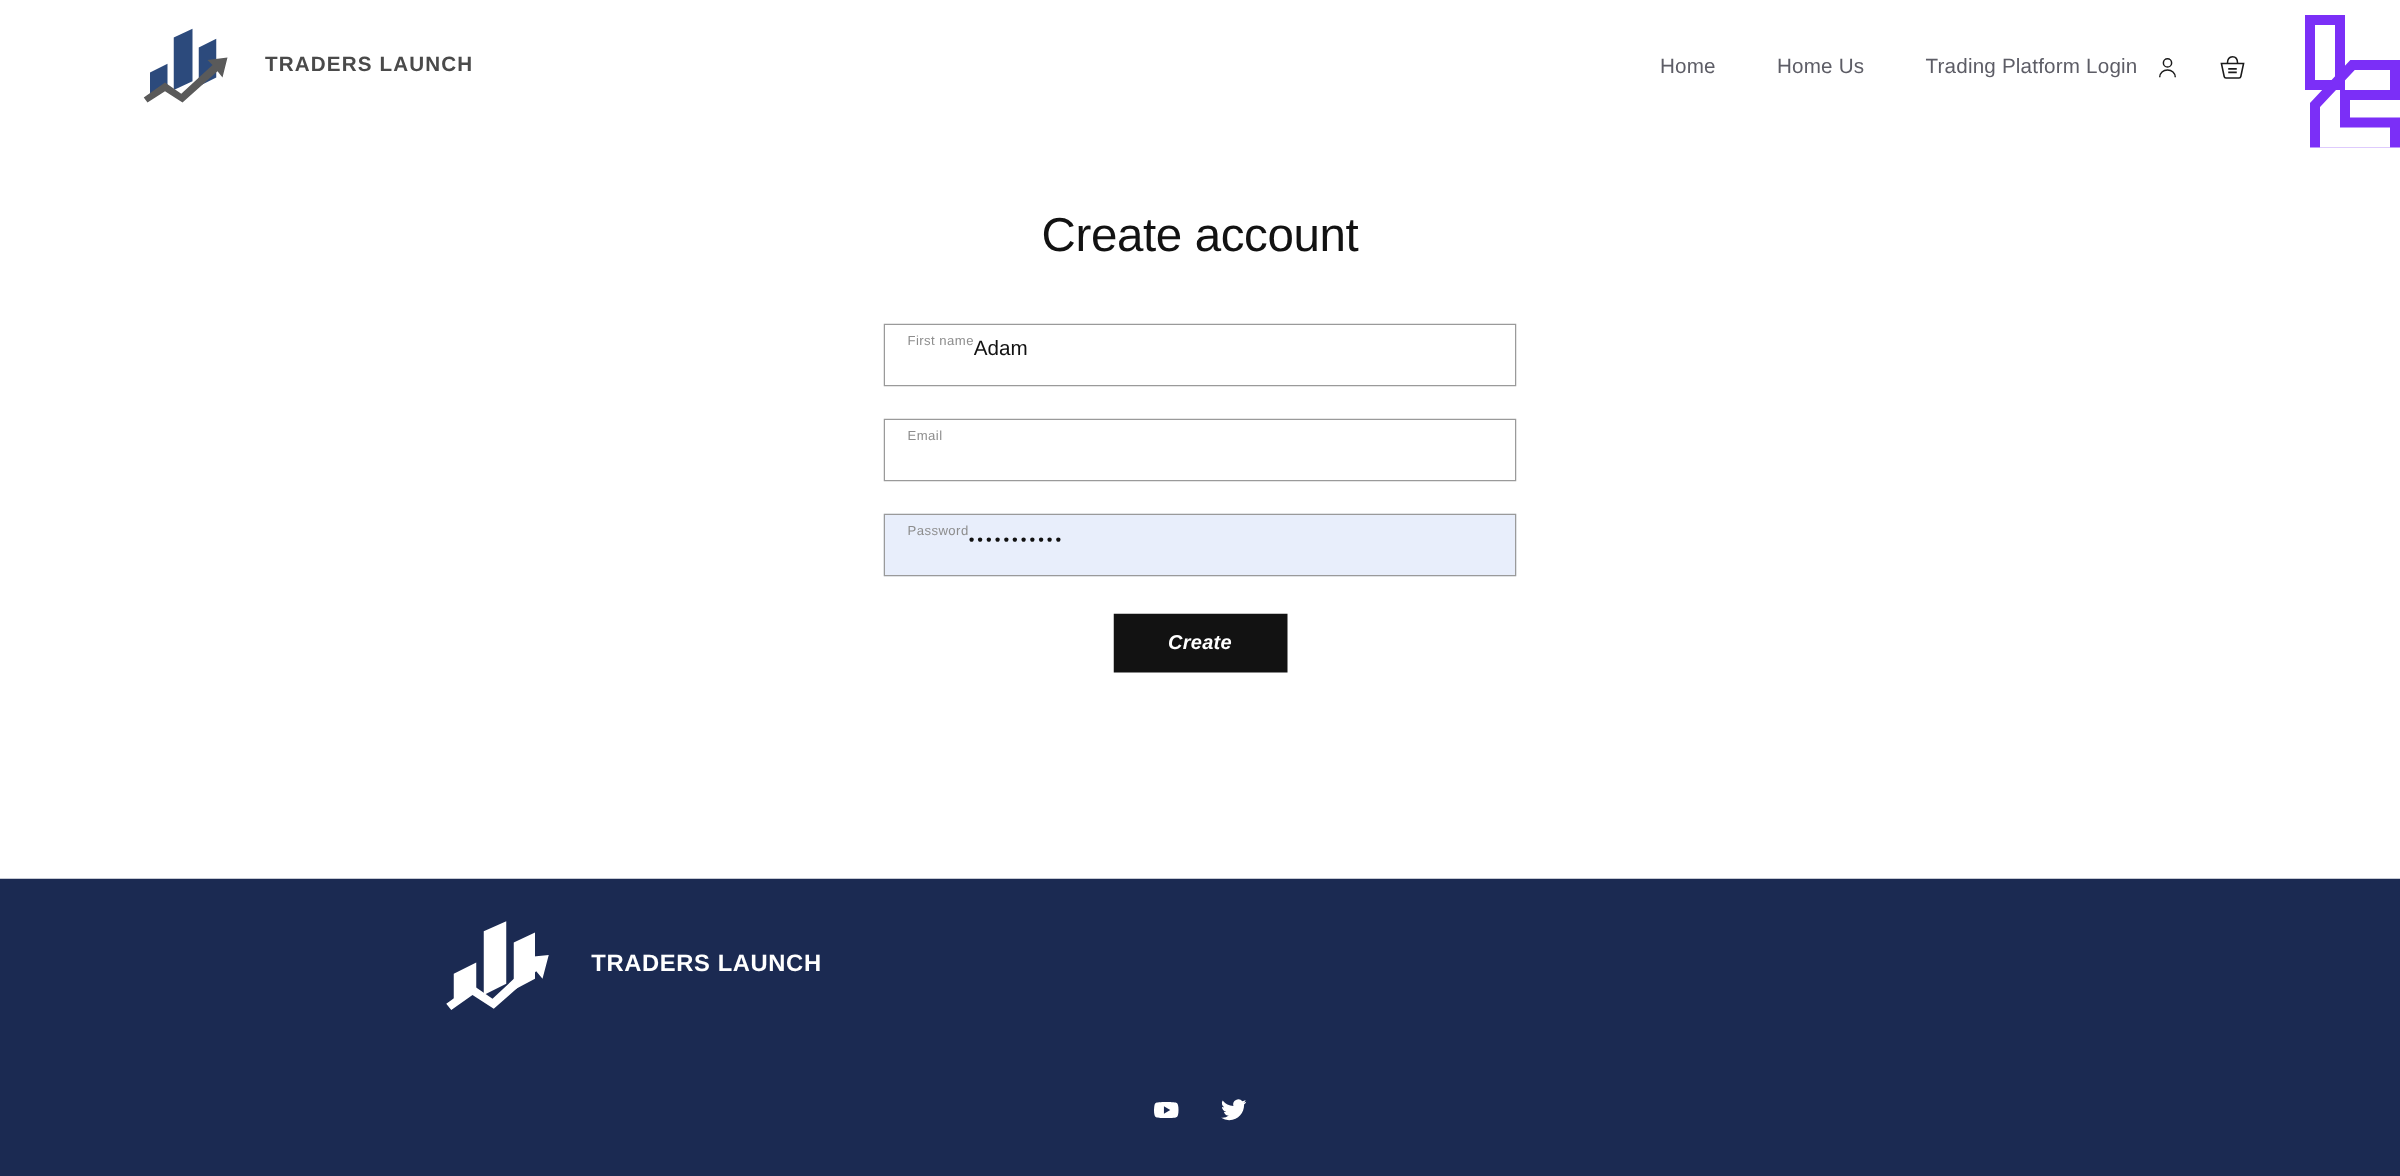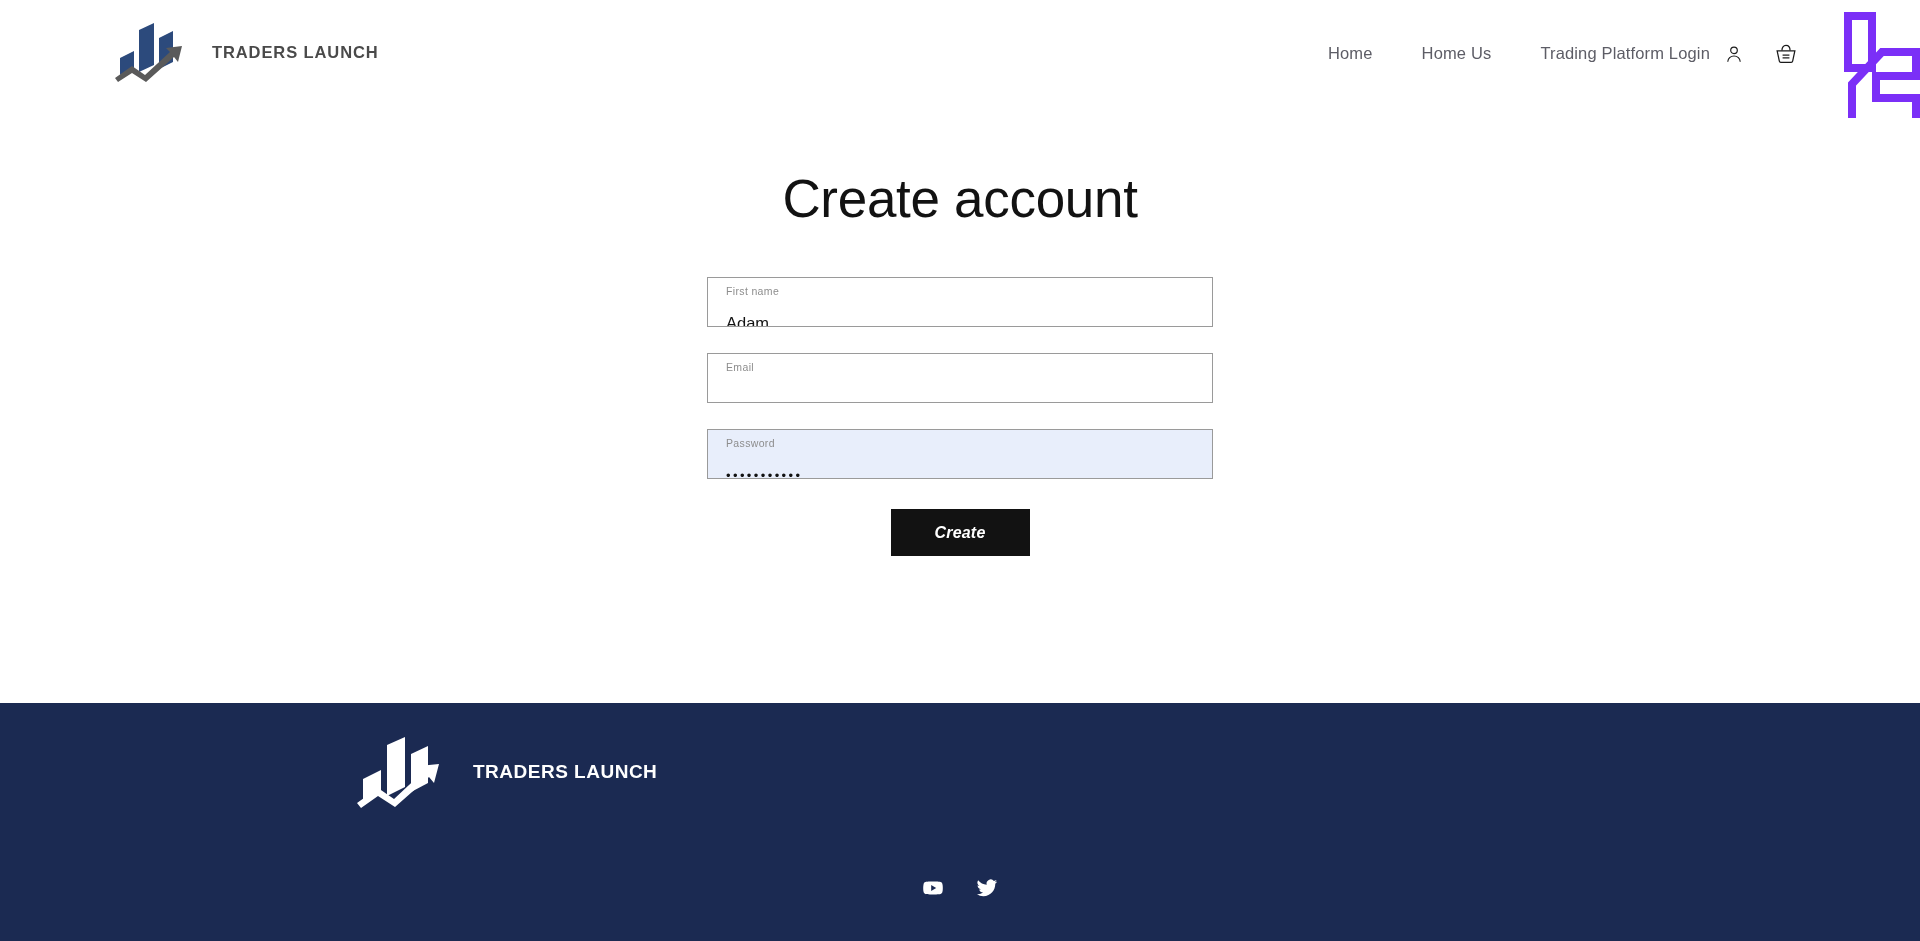--- a/index.html
+++ b/index.html
@@ -89,58 +89,58 @@
   
   .main {
     position: absolute;
     top: 118px; left: 0;
     width: 1920px;
     height: 585px;
     background: #ffffff;
   }
   .page-title {
     text-align: center;
-    font-size: 53px;
+    font-size: 38px;
     font-weight: 400;
     color: #121212;
     letter-spacing: -0.3px;
     margin-top: 50px;
   }
 
   .form {
     width: 506px;
     margin: 48px auto 0;
   }
   .field {
     position: relative;
     height: 50px;
     border: 1px solid #9a9a9a;
     background: #ffffff;
     margin-bottom: 26px;
     padding: 7px 18px 0 18px;
     display: flex;
-    flex-direction: column;
+    flex-direction: row;
     justify-content: flex-start;
     cursor: text;
   }
   .field.autofilled {
     background: #e8eefb;
     border-color: #9a9a9a;
   }
   .field-label {
     font-size: 10.5px;
     color: #8d8d8d;
     letter-spacing: 0.35px;
     line-height: 13px;
   }
   .field-value {
     font-size: 16.5px;
     color: #121212;
     line-height: 22px;
-    margin-top: 14px;
+    margin-top: 1px;
     white-space: nowrap;
     overflow: hidden;
   }
   .field-value.masked {
     font-size: 13px;
     letter-spacing: 2.4px;
     line-height: 24px;
     color: #111;
   }
 

